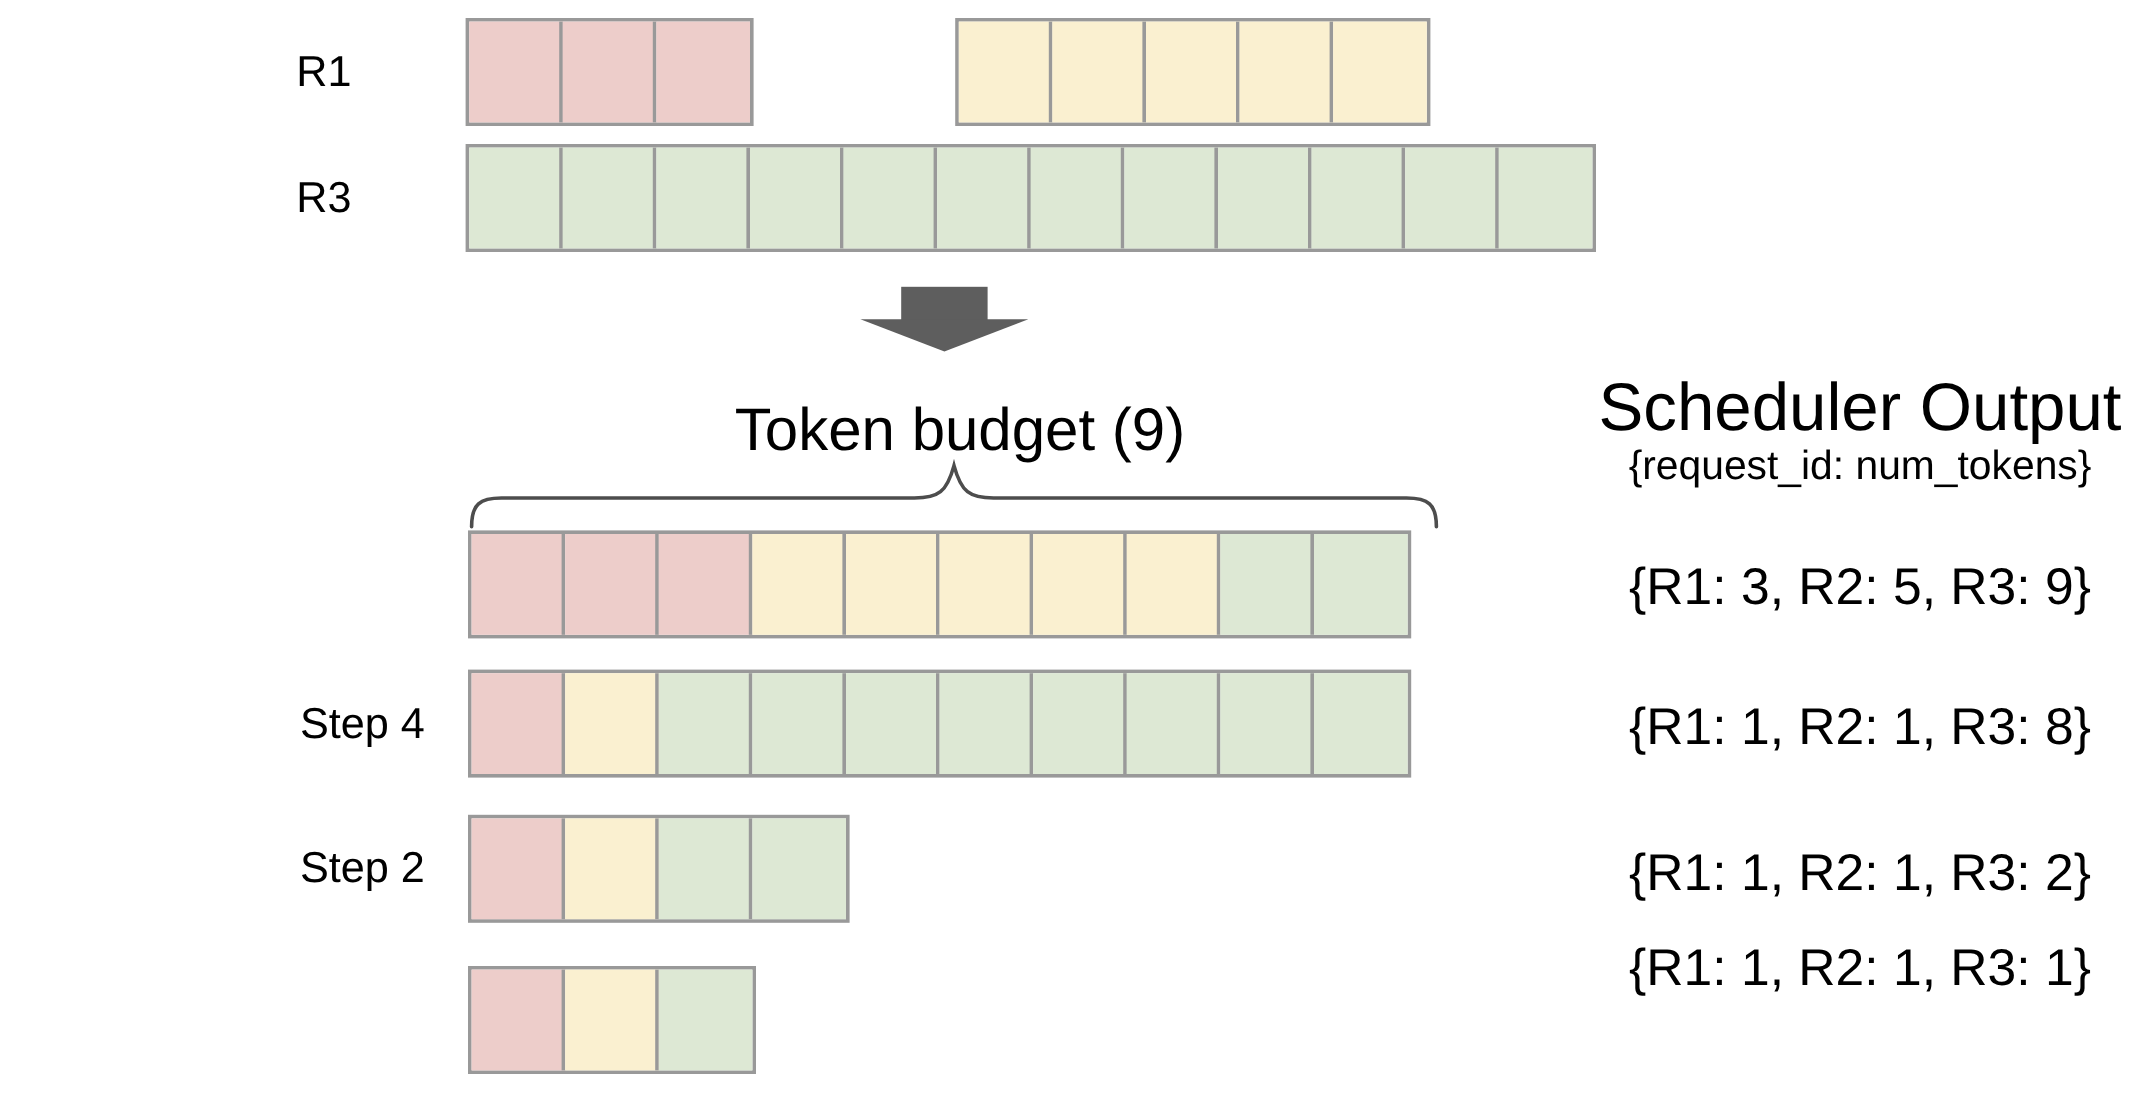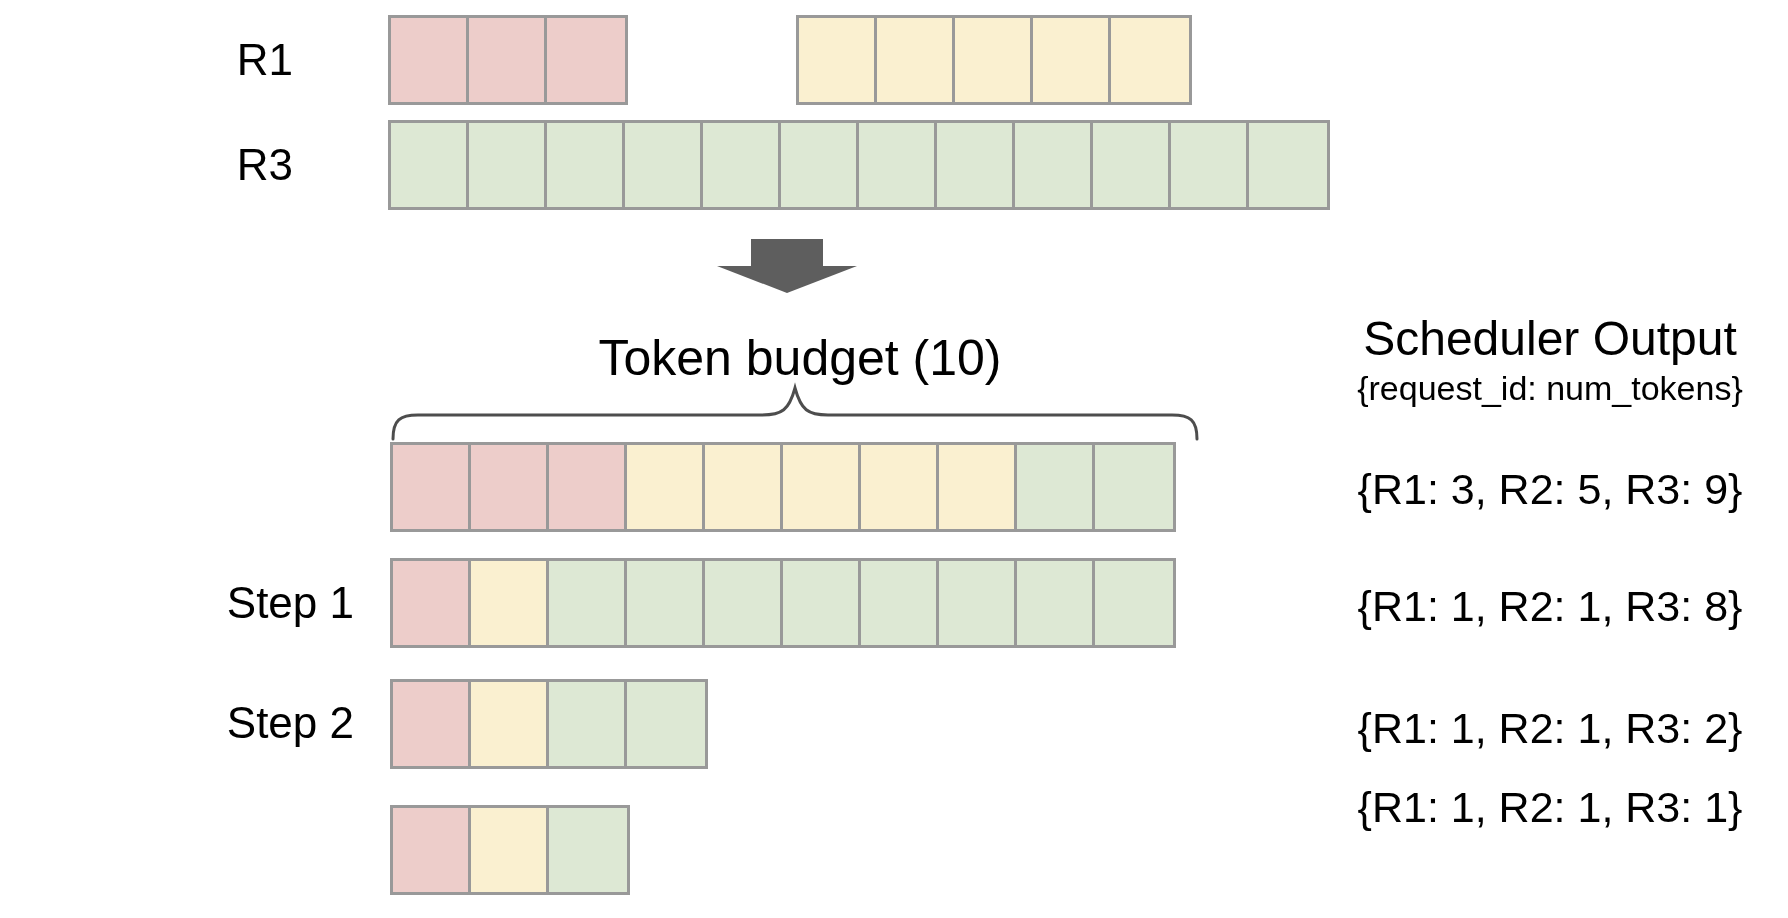--- a/index.html
+++ b/index.html
@@ -1,19 +1,19 @@
 <!DOCTYPE html>
 <html><head>
 <meta charset="utf-8">
 <style>
   html,body{margin:0;padding:0;background:#ffffff;}
   body{font-family:"Liberation Sans", sans-serif; color:#000;}
   .canvas{position:relative;width:1788px;height:918px;background:#fff;overflow:hidden;}
 
-  .lbl{position:absolute;font-size:44px;line-height:46px;color:#000;white-space:nowrap;}
+  .lbl{position:absolute;font-size:36px;line-height:46px;color:#000;white-space:nowrap;}
   .lbl.right{text-align:right;}
   .lbl.center{text-align:center;}
 
   .prompts-label{left:20px;top:88px;width:190px;}
   .r1-label{left:160px;top:37px;width:133px;}
   .r2-label{left:620px;top:37px;width:150px;}
   .r3-label{left:160px;top:142px;width:133px;}
 
   .token-row{position:absolute;display:flex;height:84px;border:3px solid #999999;background:#fff;}
   .cell{width:78px;height:84px;border-right:3px solid #999999;box-sizing:border-box;}
@@ -34,21 +34,21 @@
   .step3-label{top:825px;}
 
   .arrow{position:absolute;left:717px;top:239px;width:140px;height:54px;}
   .arrow .stem{position:absolute;left:34px;top:0;width:72px;height:28px;background:#5e5e5e;}
   .arrow .head{position:absolute;left:0;top:27px;width:0;height:0;
     border-left:70px solid transparent;border-right:70px solid transparent;border-top:27px solid #5e5e5e;}
 
   .token-budget{left:500px;top:330px;width:600px;font-size:50px;line-height:56px;}
   .brace{position:absolute;left:390px;top:382px;width:810px;height:60px;}
 
-  .sched-title{left:1320px;top:312px;width:460px;font-size:48px;line-height:54px;}
+  .sched-title{left:1320px;top:312px;width:460px;font-size:56px;line-height:54px;}
   .sched-subtitle{left:1320px;top:368px;width:460px;font-size:34px;line-height:40px;}
   .out-line{left:1320px;width:460px;font-size:43px;line-height:54px;}
   .out0{top:462px;} .out1{top:579px;} .out2{top:701px;} .out3{top:780px;}
 </style>
 </head>
 <body>
 
 <div class="canvas">
 
   <div class="lbl right r1-label">R1</div>
@@ -79,26 +79,26 @@
       <div class="cell" style="background: rgb(221, 232, 212);"></div>
       <div class="cell" style="background: rgb(221, 232, 212);"></div>
       <div class="cell" style="background: rgb(221, 232, 212);"></div>
     </div>
 
   <div class="arrow">
     <div class="stem"></div>
     <div class="head"></div>
   </div>
 
-  <div class="lbl center token-budget">Token budget (10)</div>
+  <div class="lbl center token-budget">Token budget (9)</div>
   <svg class="brace" viewBox="0 0 810 60" preserveAspectRatio="none">
     <path d="M 3,57 C 3,38 10,33 28,33 L 372,33 C 392,33 399,28 405,6 C 411,28 418,33 438,33 L 782,33 C 800,33 807,38 807,57" fill="none" stroke="#4d4d4d" stroke-width="3" stroke-linecap="round"></path>
   </svg>
 
-  <div class="lbl right step-label step1-label">Step 1</div>
+  <div class="lbl right step-label step1-label">Step 4</div>
   <div class="lbl right step-label step2-label">Step 2</div>
 
   <div class="token-row row-step0">
       <div class="cell" style="background: rgb(237, 205, 202);"></div>
       <div class="cell" style="background: rgb(237, 205, 202);"></div>
       <div class="cell" style="background: rgb(237, 205, 202);"></div>
       <div class="cell" style="background: rgb(250, 240, 208);"></div>
       <div class="cell" style="background: rgb(250, 240, 208);"></div>
       <div class="cell" style="background: rgb(250, 240, 208);"></div>
       <div class="cell" style="background: rgb(250, 240, 208);"></div>

